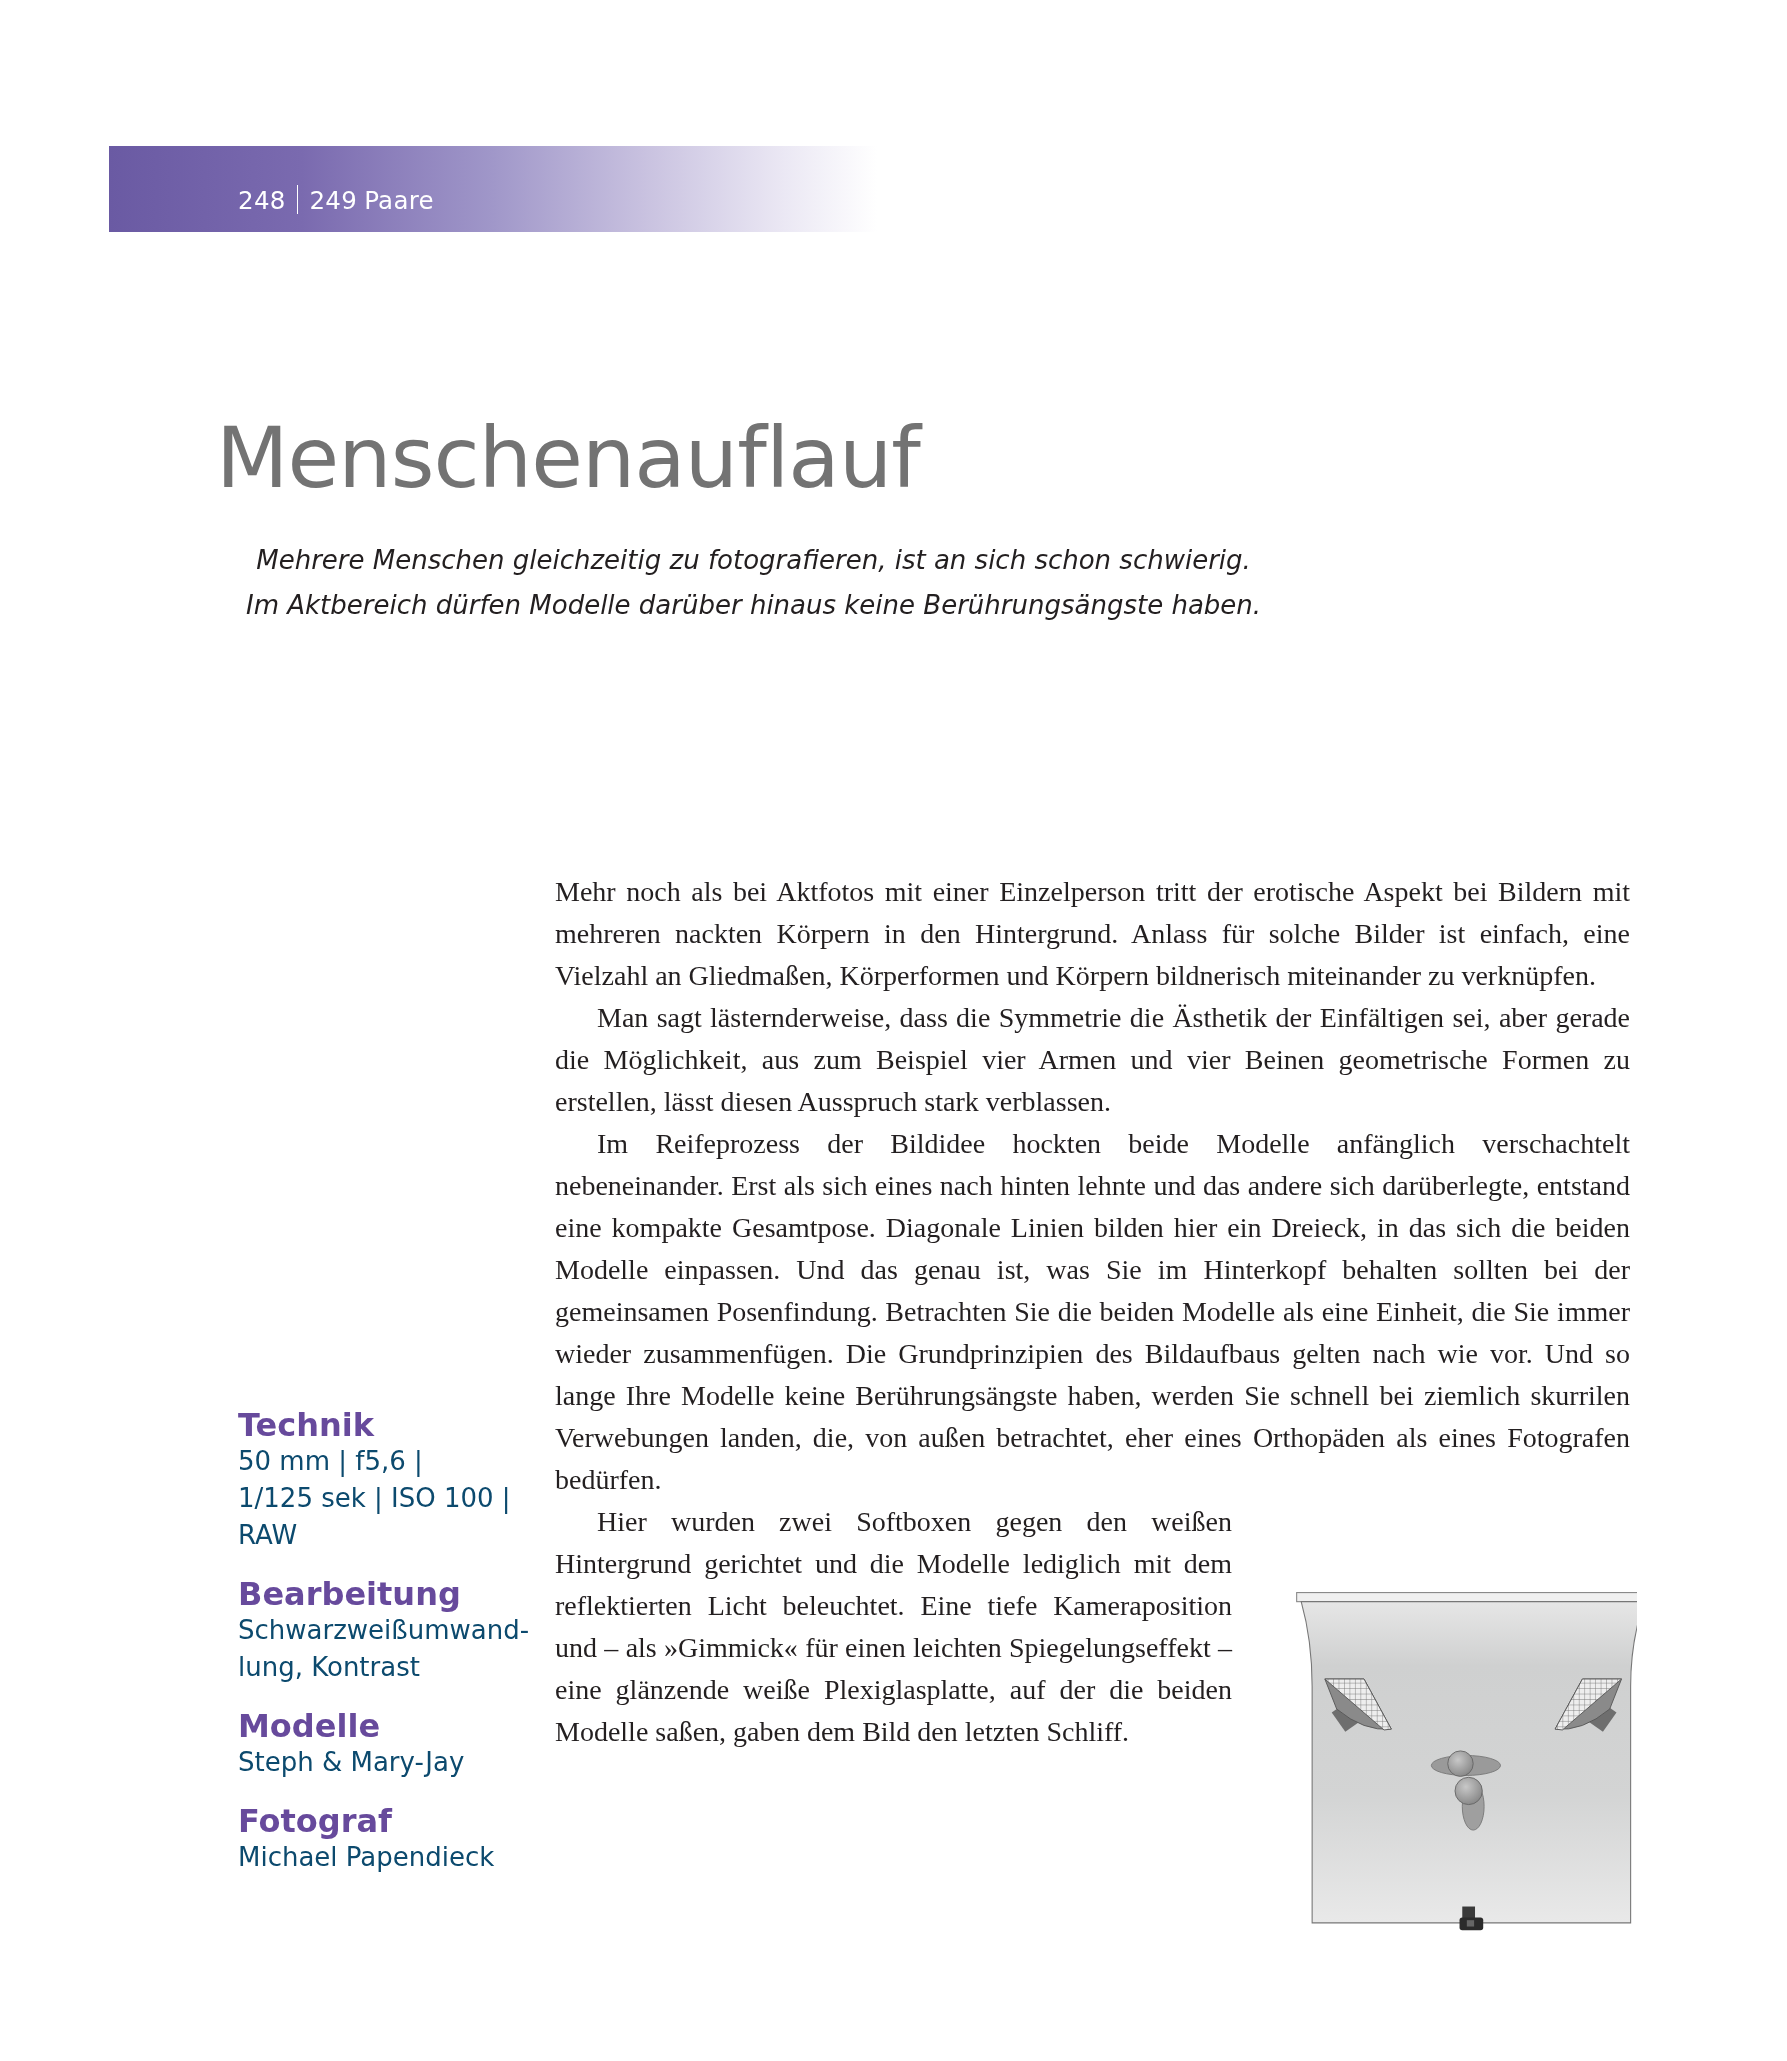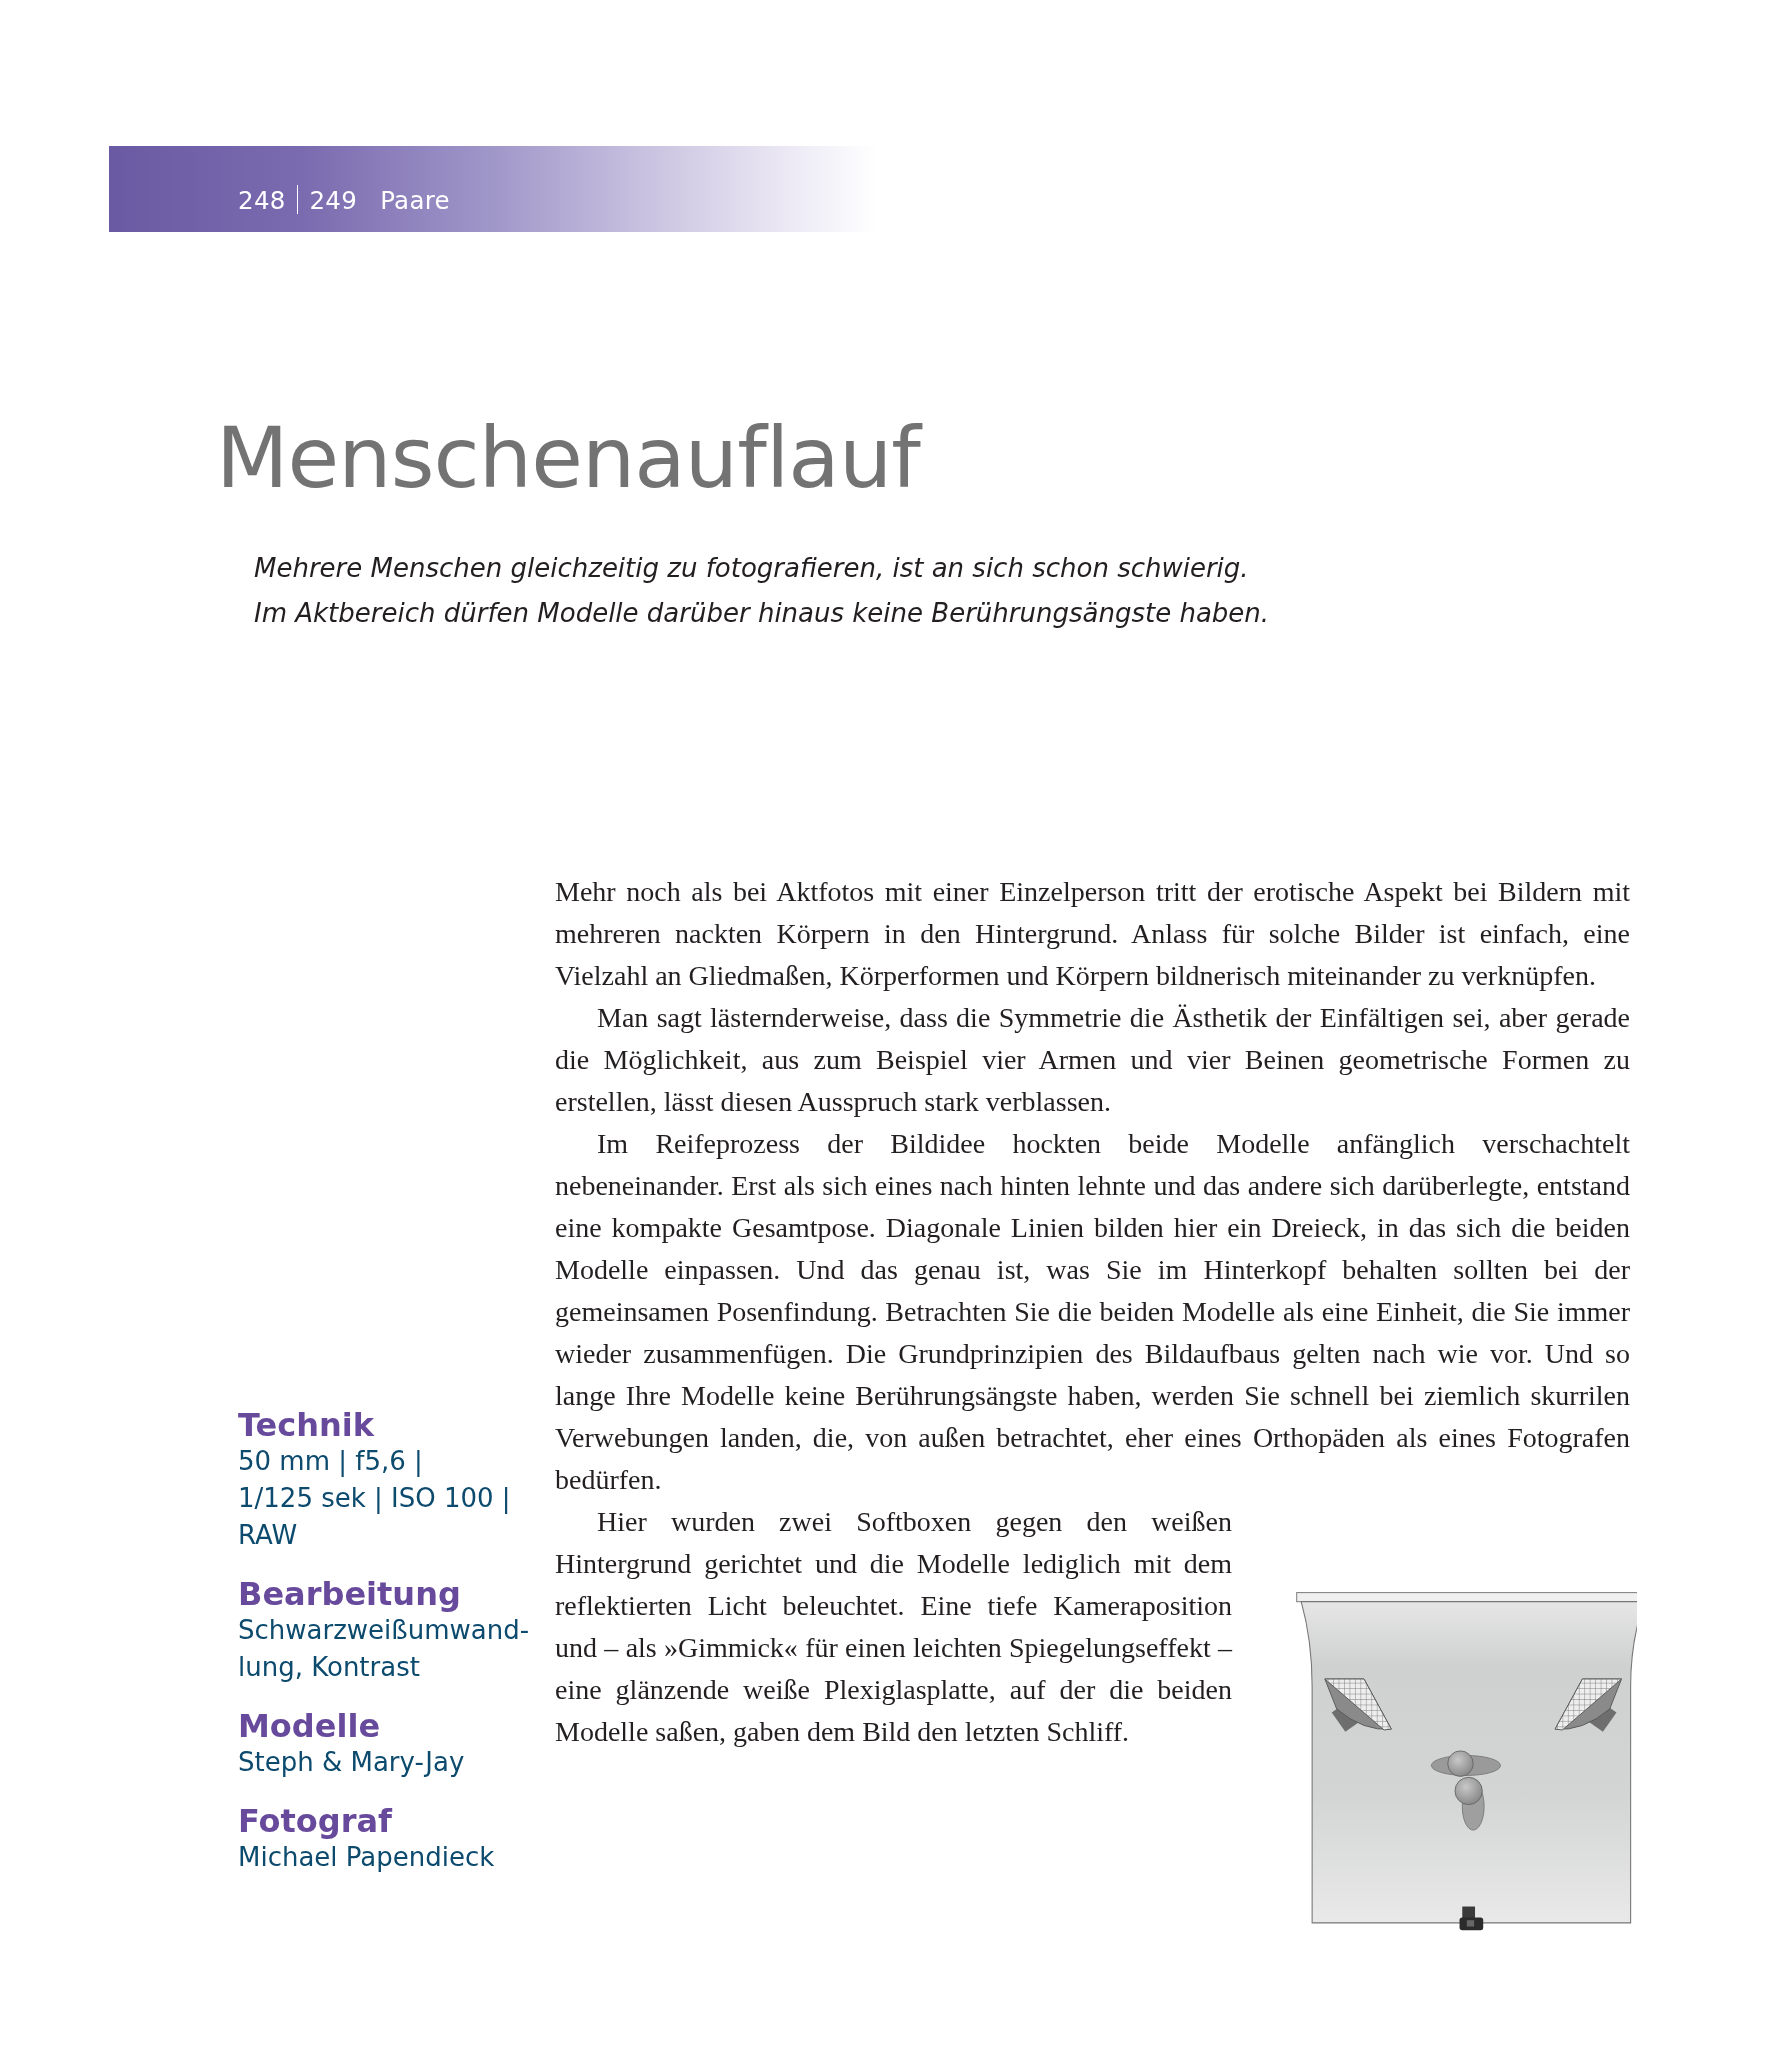--- a/index.html
+++ b/index.html
@@ -3,25 +3,25 @@
   <meta charset="utf-8">
   <style>
     html, body { margin: 0; padding: 0; background: #ffffff; }
     body { width: 1787px; height: 2062px; position: relative; overflow: hidden;
            font-family: "DejaVu Sans", sans-serif; color: #231f20; }
     .header-bar { position: absolute; left: 109px; top: 146px; width: 768px; height: 86px;
       background: linear-gradient(to right, #6a5aa3 0%, #7a6aaf 25%, #a097c9 50%, #c9c2e0 70%, #ebe8f4 88%, rgba(255,255,255,0) 100%); }
     .header-text { position: absolute; left: 238px; top: 185px; font-size: 24.5px; color: #ffffff;
       font-family: "DejaVu Sans", sans-serif; letter-spacing: 0.3px; white-space: nowrap; }
     .header-text .sep { display: inline-block; width: 1.8px; height: 29px; background: #fff; vertical-align: -5.5px; margin: 0 11px; }
-    .header-text .section { margin-left: 23px; }
+    .header-text .section { margin-left: 7px; }
     .title { position: absolute; left: 216px; top: 409px; font-size: 84px; color: #737373;
       font-family: "DejaVu Sans", sans-serif; font-weight: normal; letter-spacing: -0.9px; margin: 0; white-space: nowrap; }
     .subtitle { position: absolute; left: 238px; top: 530px; font-size: 26px; line-height: 45px;
-      font-style: italic; color: #231f20; font-family: "DejaVu Sans", sans-serif; margin: 16px; }
+      font-style: italic; color: #231f20; font-family: "DejaVu Sans", sans-serif; margin: 8px; text-align: center; }
     .subtitle span { display: block; white-space: nowrap; }
     .body-col { position: absolute; left: 555px; top: 871px; width: 1075px;
       font-size: 28px; line-height: 42px; color: #231f20; font-family: Liberation Serif, serif; }
     .body-col p { margin: 0; text-align: justify; text-align-last: left; hyphens: manual; }
     .body-col p.indent { text-indent: 42px; }
     .body-col p.narrow { width: 677px; }
     .sidebar { position: absolute; left: 238px; top: 1407px; width: 291px; font-family: "DejaVu Sans", sans-serif; }
     .sb-label { font-size: 32px; line-height: 36px; color: #674a9c; font-weight: bold; margin: 0; }
     .sb-value { font-size: 26px; line-height: 37px; color: #0c4a6e; margin: 0 0 22px 0; }
     .sb-value span { display: block; white-space: nowrap; }

